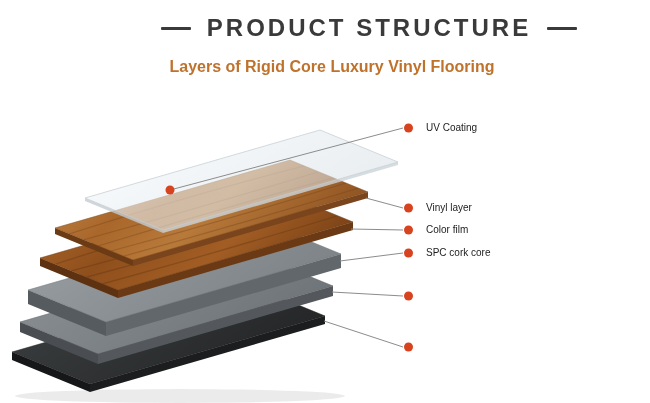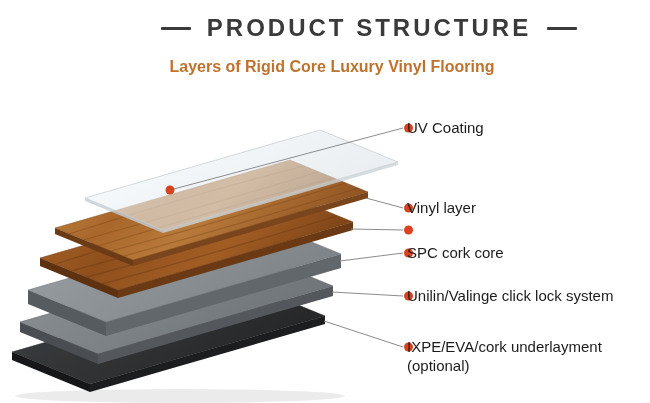--- a/index.html
+++ b/index.html
@@ -33,22 +33,22 @@
     text-align:center;
     font-size:16px;font-weight:bold;
     color:var(--subtitle,#bf722c);
   }
   
   svg.diagram{position:absolute;left:0;top:0;width:650px;height:403px;}
   .leader{stroke:var(--leader-line,#8c8c8c);stroke-width:1;fill:none;}
   .dot{fill:var(--accent,#d8431f);}
   
   .label{
-    position:absolute;left:407px;
-    font-size:15px;line-height:19px;
+    position:absolute;left:426px;
+    font-size:10px;line-height:19px;
     color:var(--label-text,#1c1c1c);
     white-space:nowrap;
   }
   .label .label-line{display:block;}
 </style>
 </head>
 <body>
 
 <div class="stage">
 
@@ -168,24 +168,20 @@
       <circle class="dot" cx="408.5" cy="347" r="4.5"></circle>
     </g>
   </svg>
 
   <div class="label" style="top:118px">
     <span class="label-line">UV Coating</span>
   </div>
   <div class="label" style="top:198px">
     <span class="label-line">Vinyl layer</span>
   </div>
+  <div class="label" style="top:220px">
+    <span class="label-line">Color film</span>
+  </div>
   <div class="label" style="top:243px">
     <span class="label-line">SPC cork core</span>
-  </div>
-  <div class="label" style="top:286px">
-    <span class="label-line">Unilin/Valinge click lock system</span>
-  </div>
-  <div class="label" style="top:337px">
-    <span class="label-line">IXPE/EVA/cork underlayment</span>
-    <span class="label-line">(optional)</span>
   </div>
 
 </div>
 
 </body></html>

